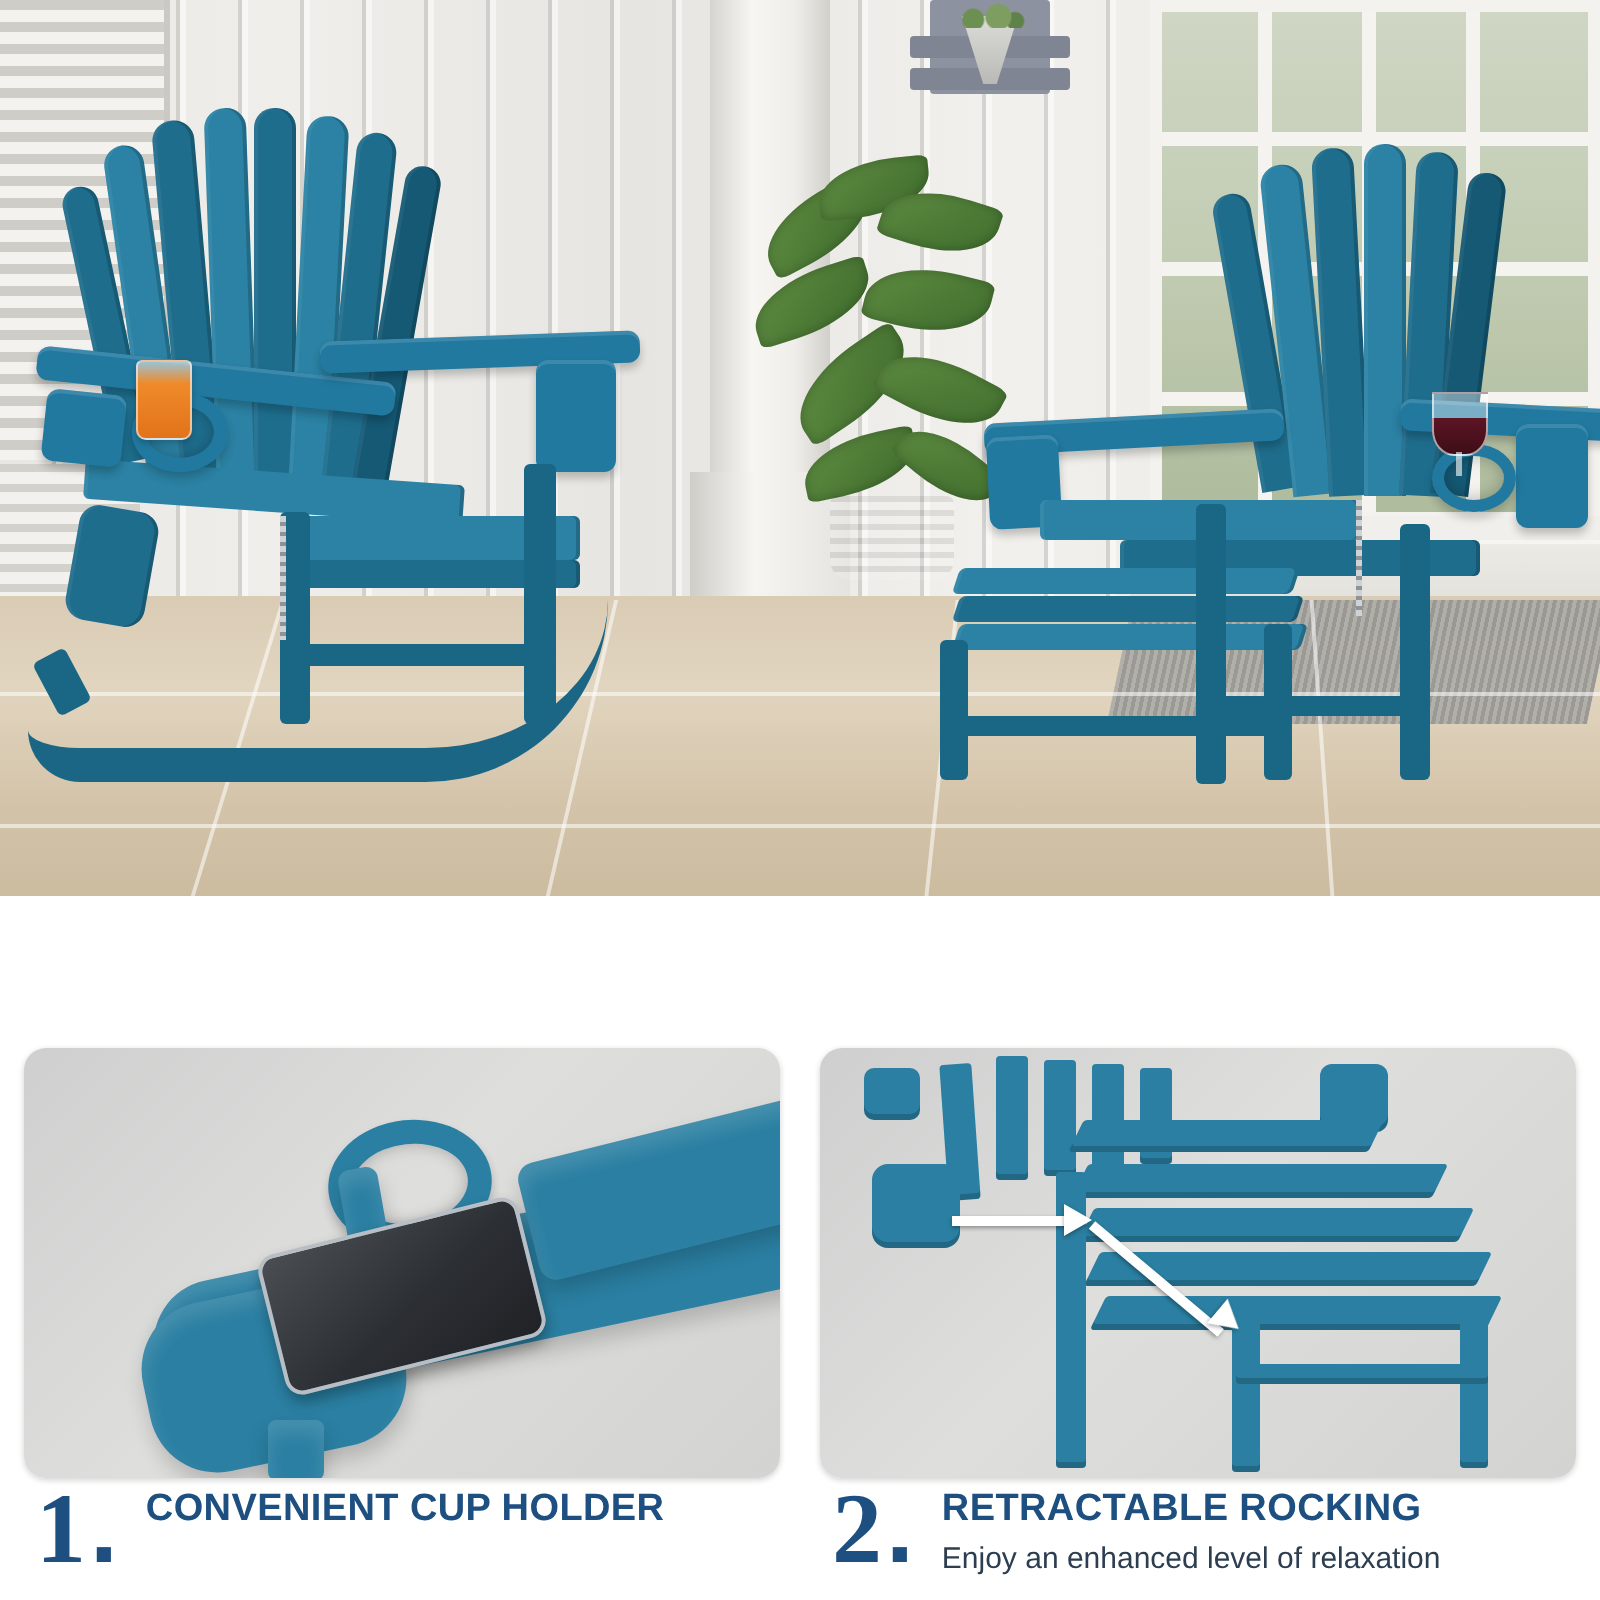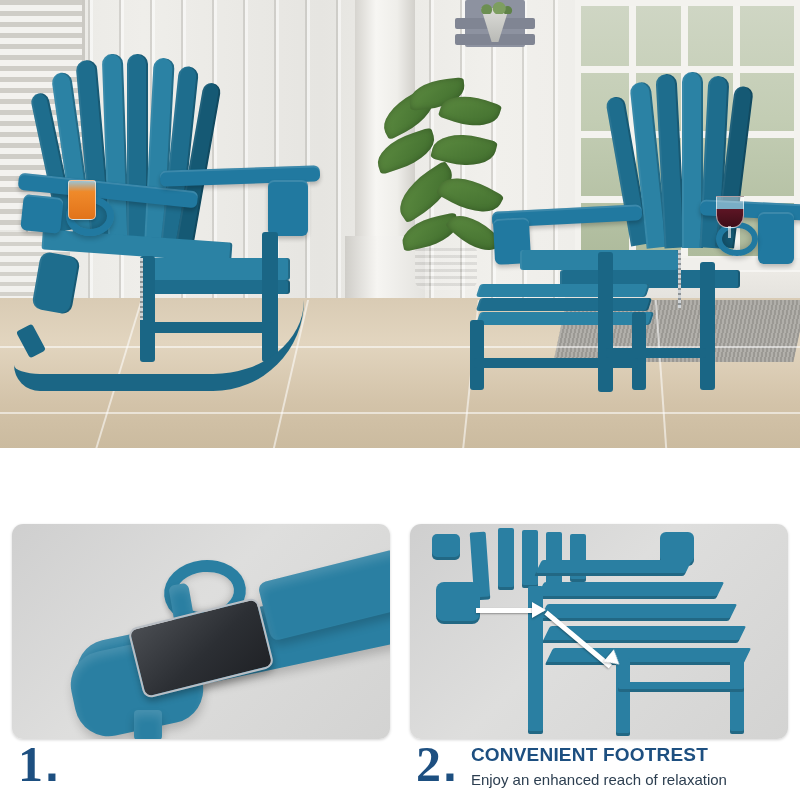--- a/index.html
+++ b/index.html
@@ -290,25 +290,26 @@
       <div class="arrow" style="left:66px;top:84px;width:58px;"></div>
       <div class="arrowHead" style="left:122px;top:78px;"></div>
       <div class="arrow" style="left:136px;top:86px;width:84px;transform:rotate(40deg);transform-origin:left center;"></div>
       <div class="arrowHead" style="left:197px;top:128px;transform:rotate(40deg);"></div>
     </div>
 
     <div class="caption left">
       <div class="num">1</div>
       <div class="numdot">.</div>
       <div class="captxt">
+        <div class="capTitle">CONVENIENT CUP HOLDER</div>
       </div>
     </div>
 
     <div class="caption right">
       <div class="num">2</div>
       <div class="numdot">.</div>
       <div class="captxt">
-        <div class="capTitle">CONVENIENT FOOTREST</div>
-        <div class="capSub">Enjoy an enhanced reach of relaxation</div>
+        <div class="capTitle">RETRACTABLE ROCKING</div>
+        <div class="capSub">Enjoy an enhanced level of relaxation</div>
       </div>
     </div>
   </div>
 </div>
 
 </body></html>

